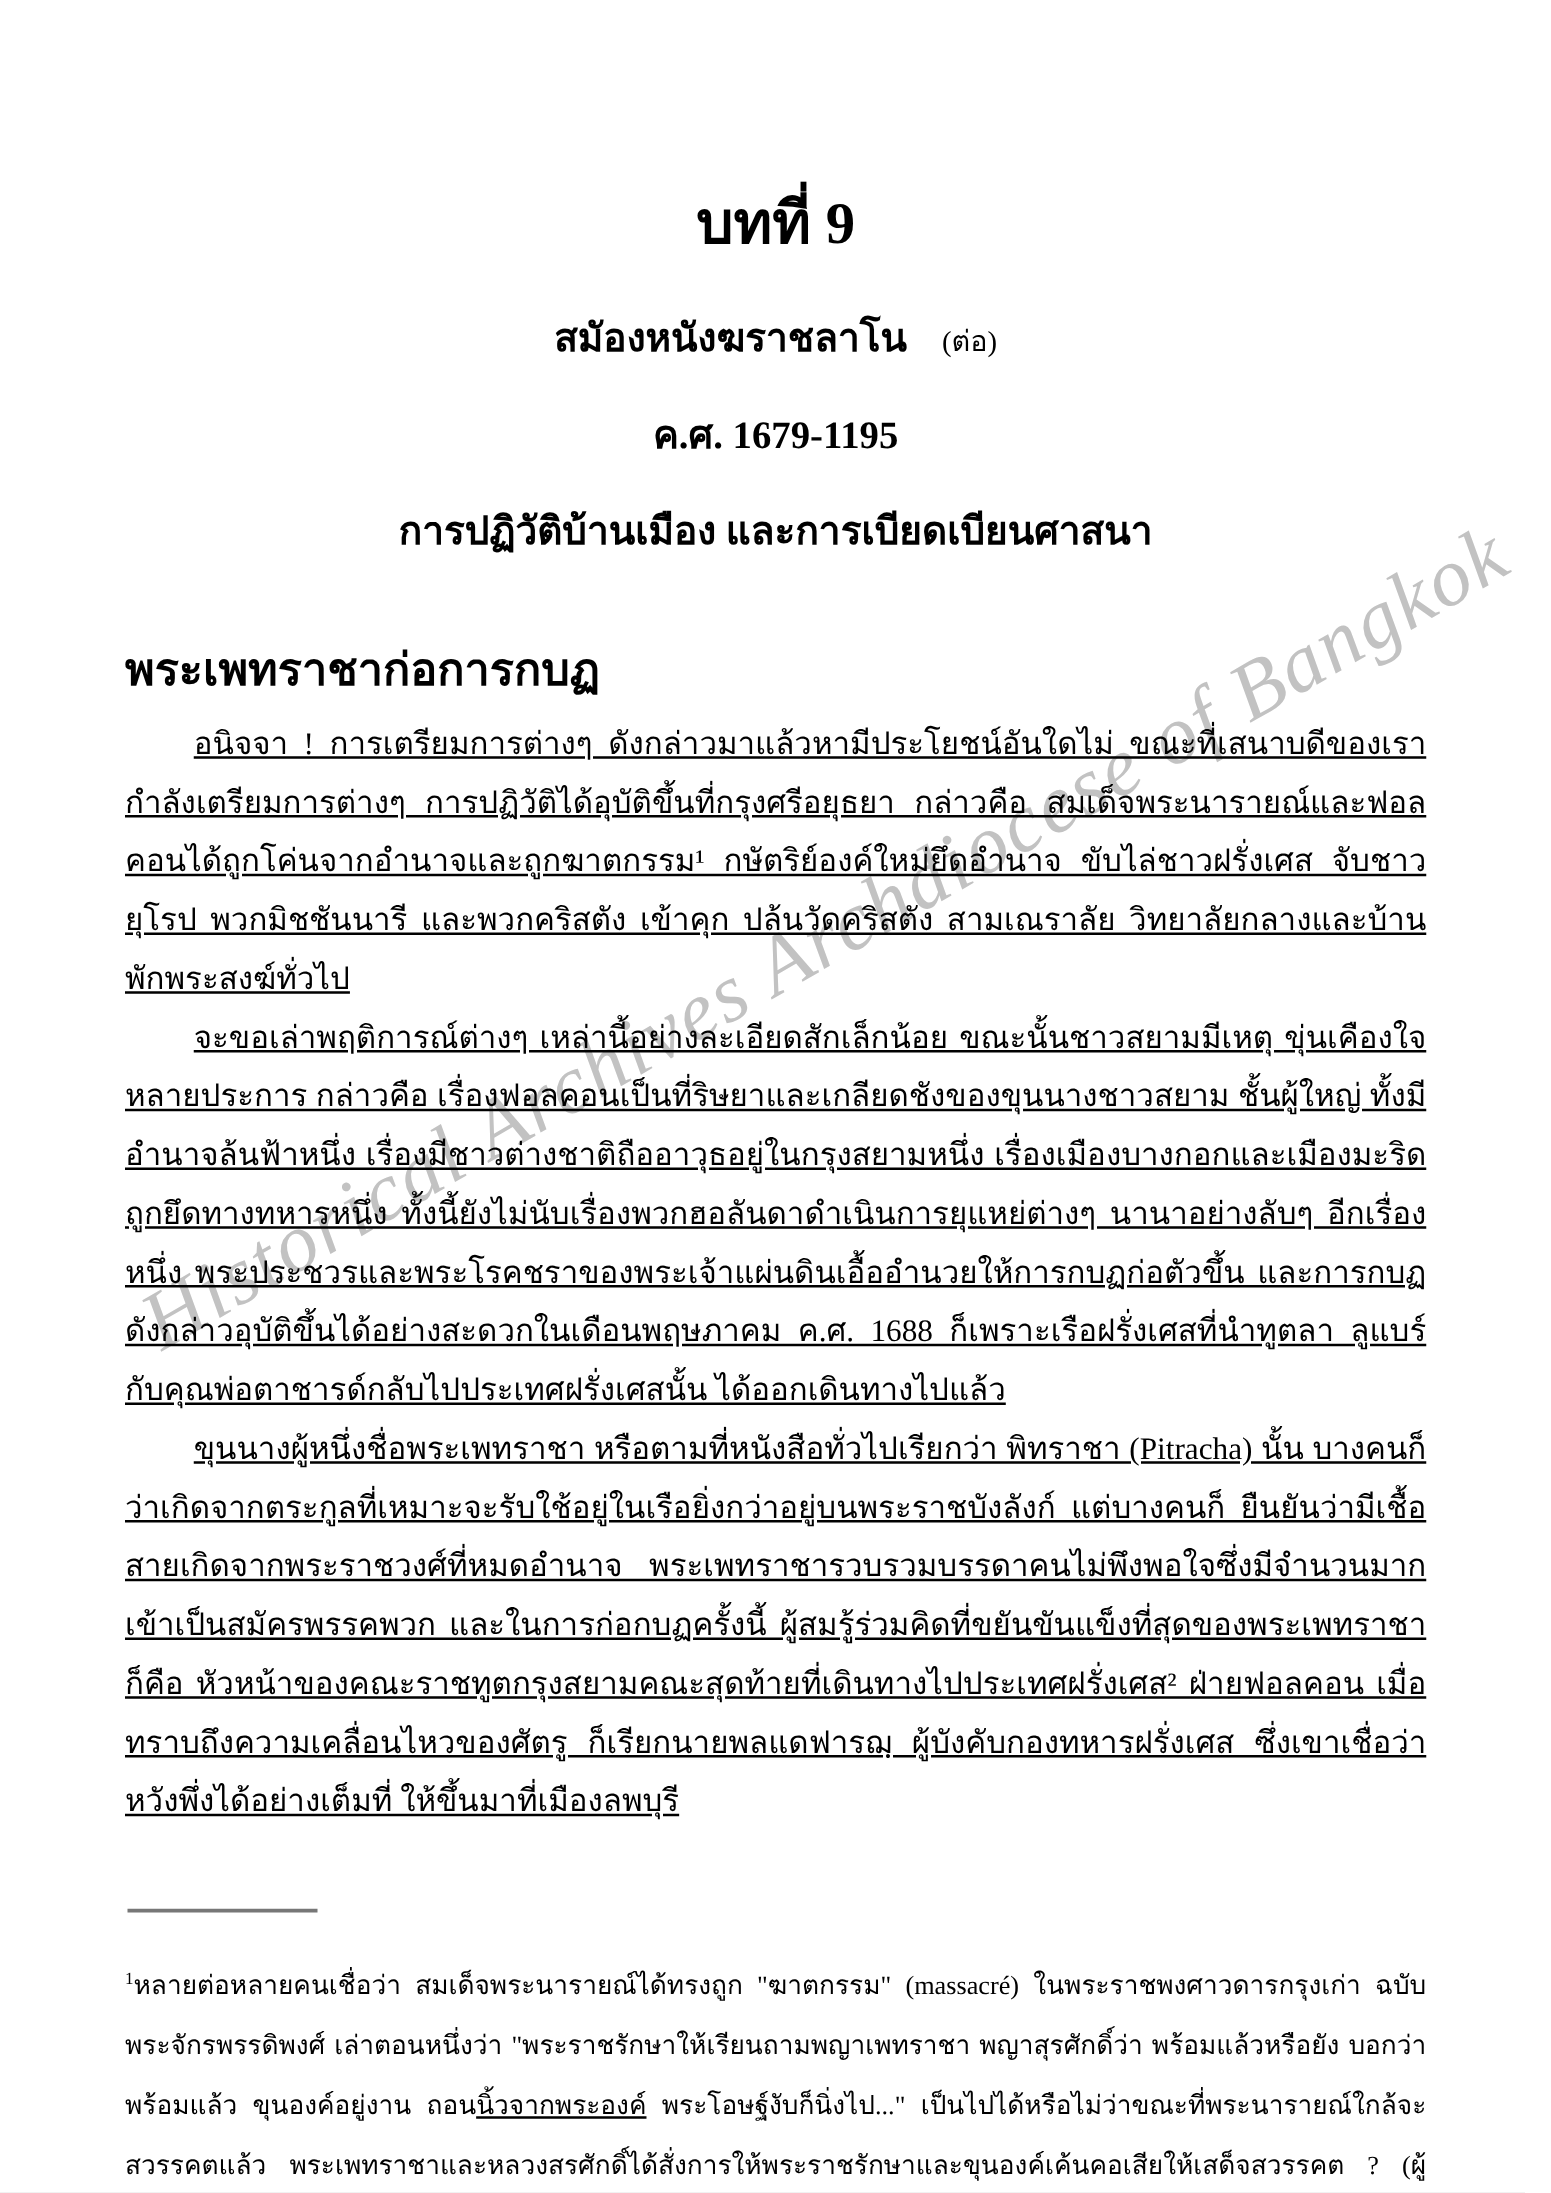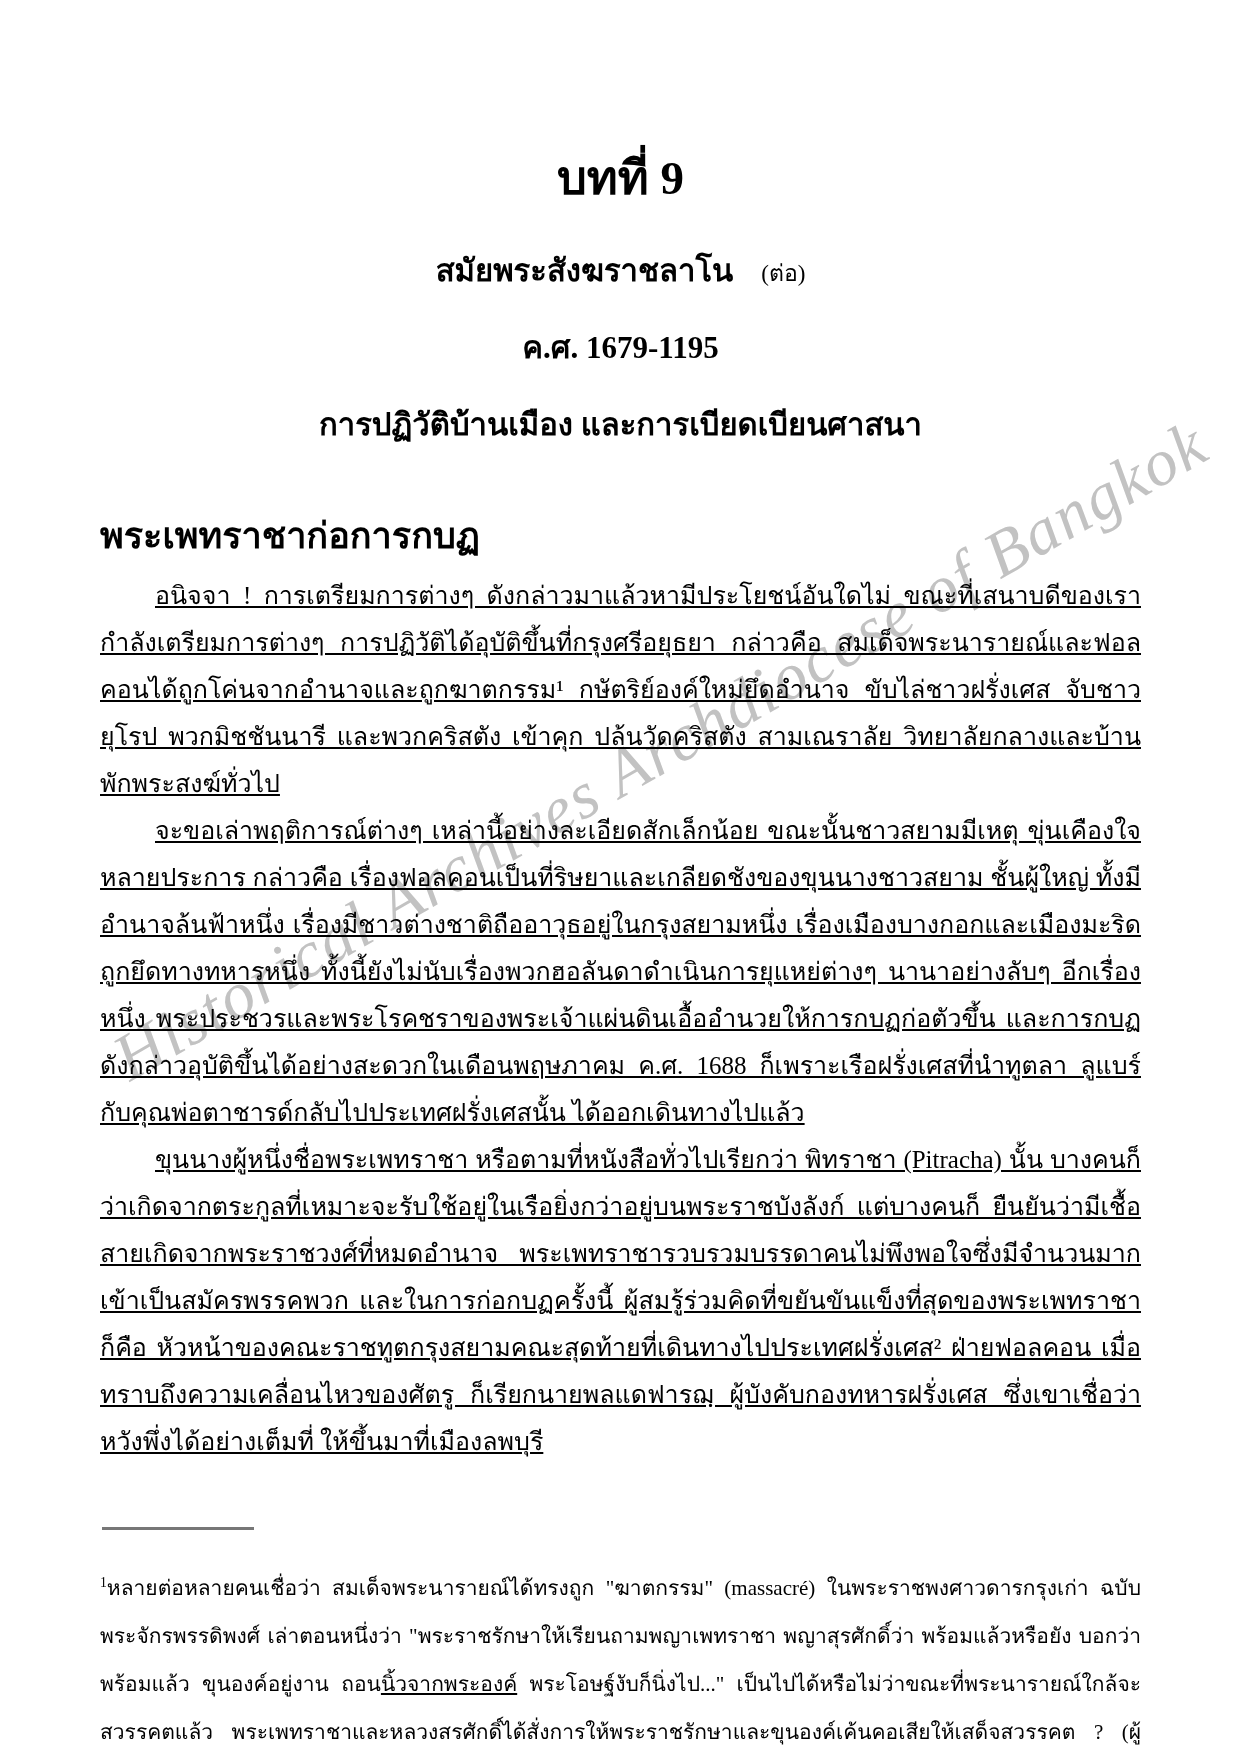--- a/index.html
+++ b/index.html
@@ -95,21 +95,21 @@
 <div class="page">
 
   <div class="watermark">Historical Archives Archdiocese of Bangkok</div>
 
   <div class="content">
 
     <div class="title-block">
       <h1 class="chapter-title">บทที่ 9</h1>
 
       <p class="title-line">
-        <span>สมัยพระสังฆราชลาโน</span><span class="subtitle-note">(ต่อ)</span>
+        <span>สมัองหนังฆราชลาโน</span><span class="subtitle-note">(ต่อ)</span>
       </p>
 
       <p class="title-line">ค.ศ. 1679-1195</p>
 
       <p class="title-line">การปฏิวัติบ้านเมือง และการเบียดเบียนศาสนา</p>
 
     </div>
 
     <h2 class="section-heading">พระเพทราชาก่อการกบฏ</h2>
 

